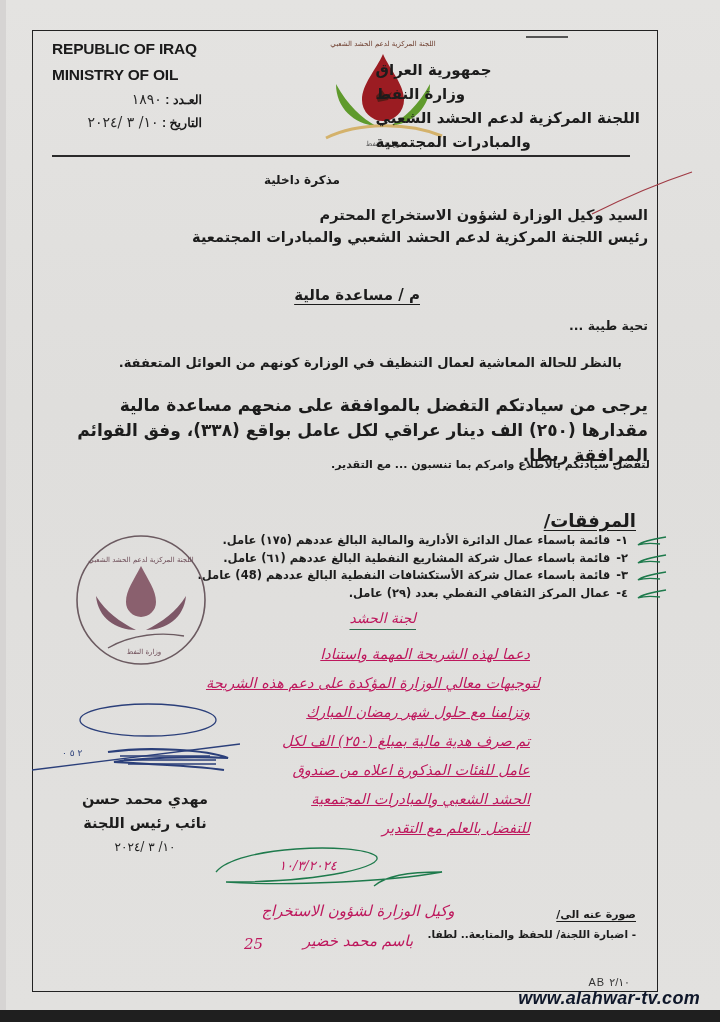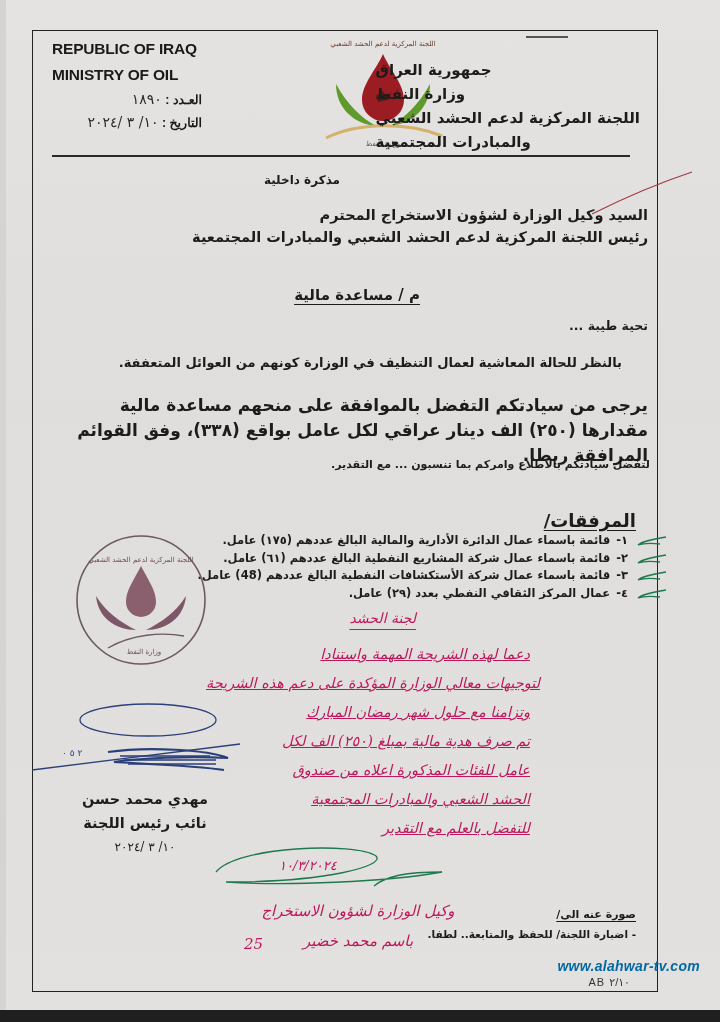--- a/index.html
+++ b/index.html
@@ -47,21 +47,21 @@
 
   .attach-title { right: 84px; top: 510px; font-size: 18px; font-weight: bold; text-decoration: underline; text-underline-offset: 3px; }
   .attach-list { right: 84px; top: 524px; list-style: none; margin: 8px; padding: 0; text-align: right; font-size: 11.5px; font-weight: bold; line-height: 17.5px; }
   .attach-list li { white-space: nowrap; position: relative; }
   .attach-list .num { margin-left: 6px; }
   .check { position: absolute; right: -40px; top: 3px; width: 34px; height: 12px; }
 
   .cc-title { right: 84px; top: 908px; font-size: 11px; font-weight: bold; text-decoration: underline; text-underline-offset: 3px; margin-left: 37px; }
   .cc-item { right: 84px; top: 928px; font-size: 10.5px; font-weight: bold; white-space: nowrap; }
   .footer-code { right: 90px; top: 976px; font-family: "Liberation Sans", sans-serif; font-size: 11px; letter-spacing: 1px; color:#333; white-space: nowrap; }
-  .watermark { right: 20px; top: 958px; font-family: "Liberation Sans", sans-serif; font-style: italic; font-weight: bold; font-size: 14px; color: #0369a1; letter-spacing: 0.3px; }
+  .watermark { right: 20px; top: 988px; font-family: "Liberation Sans", sans-serif; font-style: italic; font-weight: bold; font-size: 18px; color: #0f172a; letter-spacing: 0.3px; }
 
   
   .stamp { left: 72px; top: 532px; width: 138px; height: 136px; }
 
   
   .signature { left: 28px; top: 700px; width: 220px; height: 80px; }
   .signer { left: 80px; top: 787px; text-align: center; font-weight: bold; font-size: 14.5px; line-height: 24px; width: 130px; }
   .signer .date { font-family: "DejaVu Serif", serif; font-weight: normal; font-size: 12px; }
 
   

